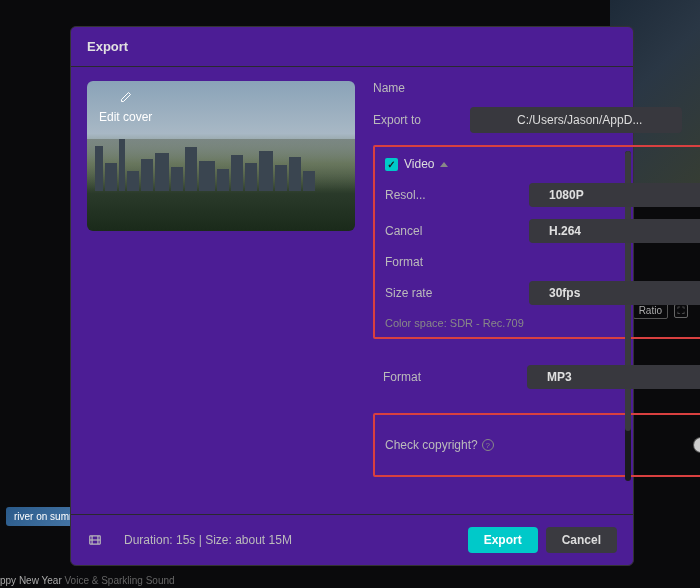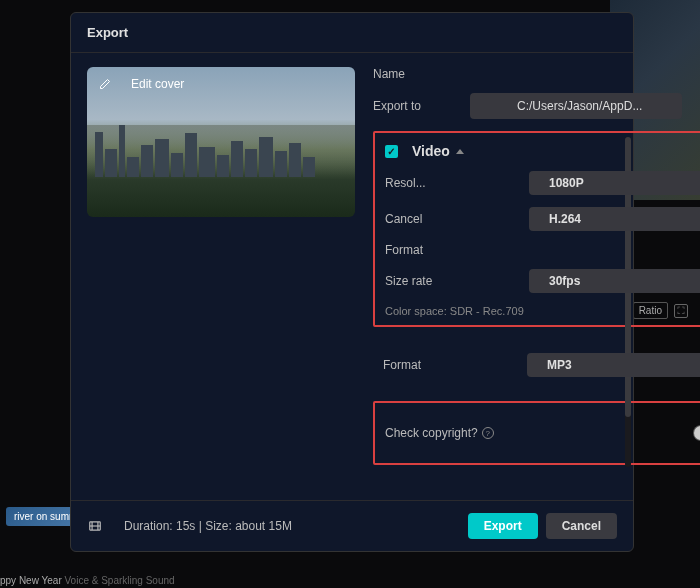--- a/index.html
+++ b/index.html
@@ -4,44 +4,44 @@
   <style>
     * { margin: 0; padding: 0; box-sizing: border-box; }
     body { background: #0a0a0c; font-family: -apple-system, sans-serif; color: #ccc; font-size: 12px; width: 700px; height: 588px; position: relative; overflow: hidden; }
     .bg-img { position: absolute; top: 0; right: 0; width: 90px; height: 200px; background: linear-gradient(135deg, #3a5a7a 0%, #5a7a9a 40%, #7a8a6a 100%); opacity: 0.4; }
     .ratio-btn { position: absolute; top: 302px; right: 12px; display: flex; gap: 6px; align-items: center; }
     .ratio-btn span { border: 1px solid #555; padding: 2px 5px; font-size: 10px; color: #aaa; border-radius: 2px; }
     .fullscreen { width: 14px; height: 14px; border: 1px solid #666; border-radius: 2px; display: flex; align-items: center; justify-content: center; font-size: 10px; color: #777; }
     .thumb { position: absolute; bottom: 62px; left: 6px; background: linear-gradient(135deg, #2a5a8a, #4a7aaa); padding: 4px 8px; border-radius: 3px; color: #fff; font-size: 10px; }
     .thumb2 { position: absolute; bottom: 2px; left: 0; color: #666; font-size: 10px; }
     .thumb2 .white { color: #aaa; }
-    .dialog { position: absolute; left: 70px; top: 12px; width: 564px; height: 540px; background: #0f172a; border: 1px solid #333; border-radius: 6px; display: flex; flex-direction: column; }
+    .dialog { position: absolute; left: 70px; top: 26px; width: 564px; height: 540px; background: #4c1d95; border: 1px solid #333; border-radius: 6px; display: flex; flex-direction: column; }
     .dlg-title { padding: 12px 16px; font-size: 13px; font-weight: 600; color: #e0e0e0; border-bottom: 1px solid #2a2a2e; }
     .dlg-body { flex: 1; display: flex; padding: 14px 10px 14px 16px; position: relative; }
     .scrollbar { position: absolute; right: 2px; top: 84px; width: 6px; height: 330px; background: #1a1a1e; border-radius: 3px; }
     .scrollthumb { width: 6px; height: 280px; background: #3a3a3e; border-radius: 3px; }
     .left-col { width: 272px; flex-shrink: 0; }
     .cover { width: 268px; height: 150px; border-radius: 6px; background: linear-gradient(to bottom, #8aa3b8 0%, #a8b8c5 35%, #6a7a5a 55%, #2a3a2a 75%, #1a2a1a 100%); position: relative; overflow: hidden; }
     .cover::before { content: ''; position: absolute; bottom: 42px; left: 0; right: 0; height: 50px; background: linear-gradient(to top, transparent, rgba(100,110,100,0.6)); }
     .skyline { position: absolute; bottom: 40px; left: 0; right: 0; height: 60px; display: flex; align-items: flex-end; gap: 2px; padding: 0 8px; }
     .bld { background: #3a4550; width: 12px; }
-    .edit-cover { position: absolute; top: 10px; left: 12px; display: flex; align-items: center; gap: 20px; color: #fff; font-size: 12px; font-weight: 500; cursor: pointer; }
+    .edit-cover { position: absolute; top: 10px; left: 12px; display: flex; align-items: center; gap: 7px; color: #fff; font-size: 12px; font-weight: 500; cursor: pointer; flex-direction: column; }
     .pencil { width: 12px; height: 12px; }
     .right-col { flex: 1; padding-left: 14px; padding-right: 6px; }
     .row { display: flex; align-items: center; margin-bottom: 12px; gap: 27px; }
     .lbl { width: 70px; color: #bbb; font-size: 12px; }
     .input-field { flex: 1; background: #38383e; border: none; border-radius: 4px; padding: 6px 10px; color: #ddd; font-size: 12px; height: 26px; }
     .folder-btn { width: 26px; height: 26px; background: #38383e; border-radius: 4px; display: flex; align-items: center; justify-content: center; cursor: pointer; }
     .folder-icon { width: 14px; height: 14px; }
     .section { border: 2px solid #d94040; border-radius: 2px; padding: 10px 10px 8px; margin-bottom: 16px; }
     .section-no-border { padding: 10px 10px 8px; margin-bottom: 4px; }
     .section-header { display: flex; align-items: center; gap: 6px; color: #ddd; margin-bottom: 12px; cursor: pointer; }
     .checkbox { width: 13px; height: 13px; background: #00c9c9; border-radius: 2px; display: flex; align-items: center; justify-content: center; }
     .checkbox::after { content: '✓'; color: #1a1a1e; font-size: 10px; font-weight: bold; }
-    .sec-title { font-weight: 700; font-size: 14px; margin-left: 8px; }
+    .sec-title { font-weight: 400; font-size: 12px; }
     .caret { width: 0; height: 0; border-left: 4px solid transparent; border-right: 4px solid transparent; border-bottom: 5px solid #888; }
     .dropdown { flex: 1; background: #38383e; border-radius: 4px; padding: 5px 20px; height: 24px; display: flex; align-items: center; position: relative; cursor: pointer; margin-left: 47px; }
     .dropdown-value { color: #e0e0e0; font-weight: 600; font-size: 12px; }
     .dropdown::after { content: ''; position: absolute; right: 8px; width: 0; height: 0; border-left: 4px solid transparent; border-right: 4px solid transparent; border-top: 4px solid #999; }
     .color-space { color: #888; font-size: 11px; margin-top: 6px; }
     .section2 { border: 2px solid #d94040; border-radius: 2px; padding: 22px 10px; display: flex; align-items: center; justify-content: space-between; }
     .cc-label { display: flex; align-items: center; gap: 4px; color: #bbb; }
     .cc-info { width: 12px; height: 12px; border: 1px solid #888; border-radius: 50%; display: flex; align-items: center; justify-content: center; font-size: 8px; color: #888; }
     .toggle { width: 30px; height: 16px; background: #555; border-radius: 8px; position: relative; cursor: pointer; }
     .toggle-knob { width: 14px; height: 14px; background: #ccc; border-radius: 50%; position: absolute; top: 1px; left: 1px; }

